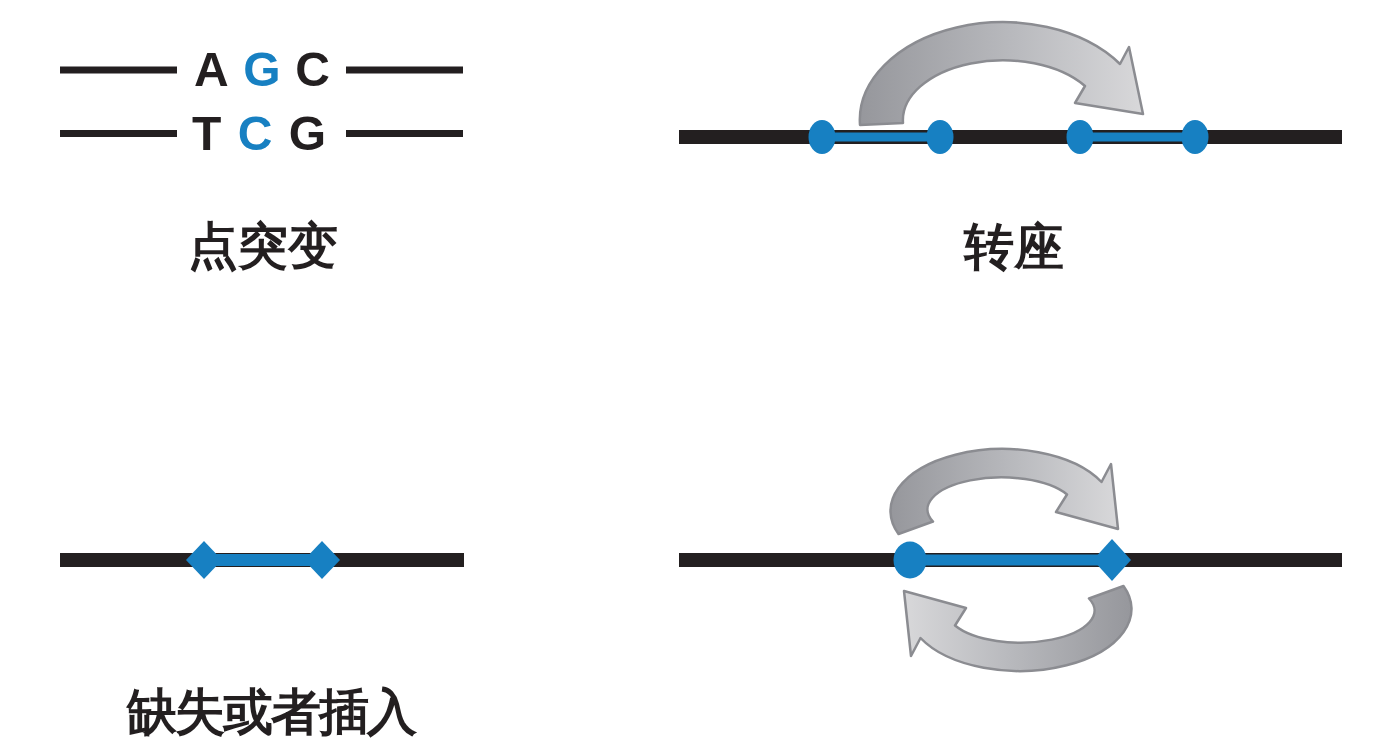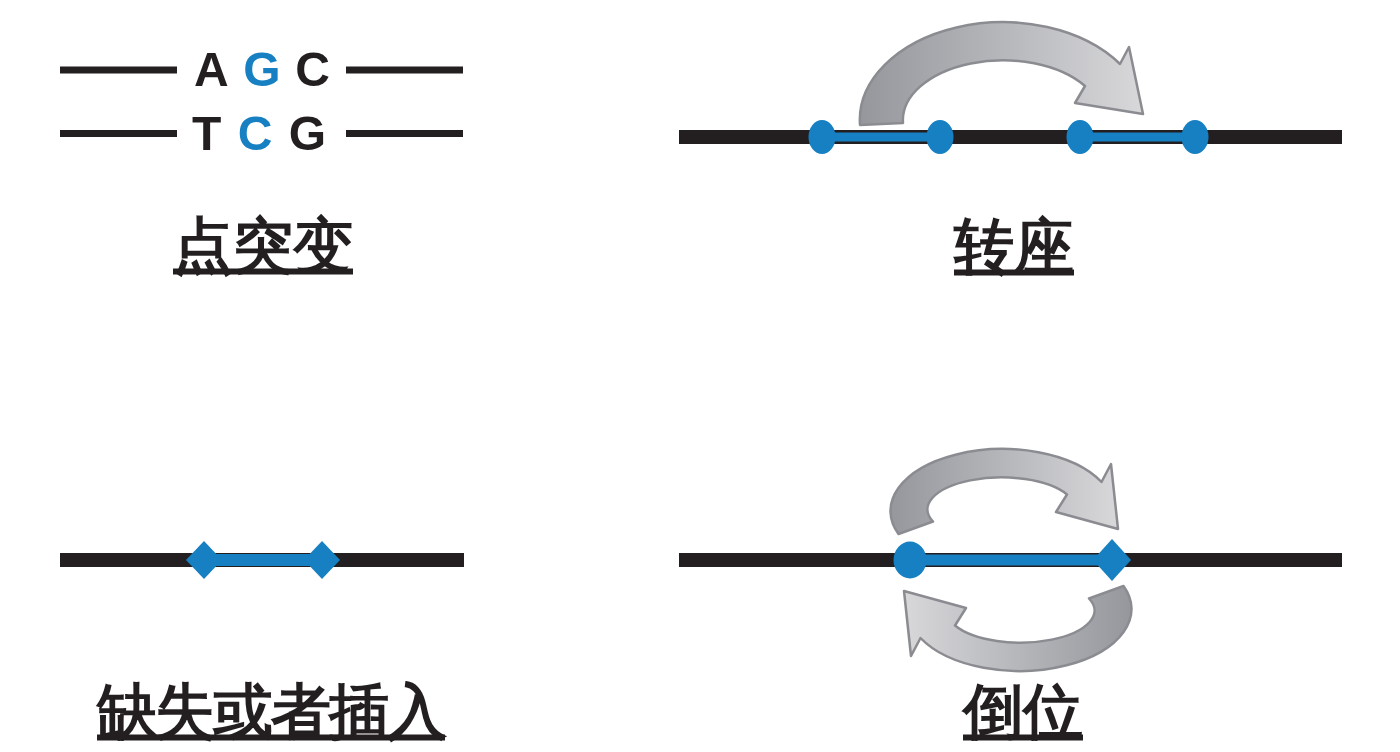--- a/index.html
+++ b/index.html
@@ -29,24 +29,23 @@
     color: var(--ink);
     letter-spacing: 0;
   }
   .strand-letters .hl { color: var(--blue); }
   .row-top    { left: 194px; top: 46px;  width: 136px; height: 48px; }
   .row-bottom { left: 192px; top: 110px; width: 134px; height: 48px; }
   .panel-label {
     position: absolute;
     transform: translate(-50%, -50%);
     font-weight: bold;
-    font-size: 60px;
+    font-size: 50px;
     color: var(--ink);
     white-space: nowrap;
-    text-decoration: underline;
   }
   .label-point        { left: 263px;  top: 246px; }
   .label-transloc     { left: 1014px; top: 247px; text-align: center; }
   .label-deletion     { left: 271px;  top: 712px; letter-spacing: -2px; }
   .label-inversion    { left: 1023px; top: 712px; }
 </style>
 </head>
 <body>
 
 <div class="stage">
@@ -117,15 +116,14 @@
   </div>
   <div class="strand-letters row-bottom">
     <span>T</span>
     <span class="hl">C</span>
     <span>G</span>
   </div>
 
   <div class="panel-label label-point">点突变</div>
   <div class="panel-label label-transloc">转座</div>
   <div class="panel-label label-deletion">缺失或者插入</div>
-  <div class="panel-label label-inversion">倒位</div>
 
 </div>
 
 </body></html>

